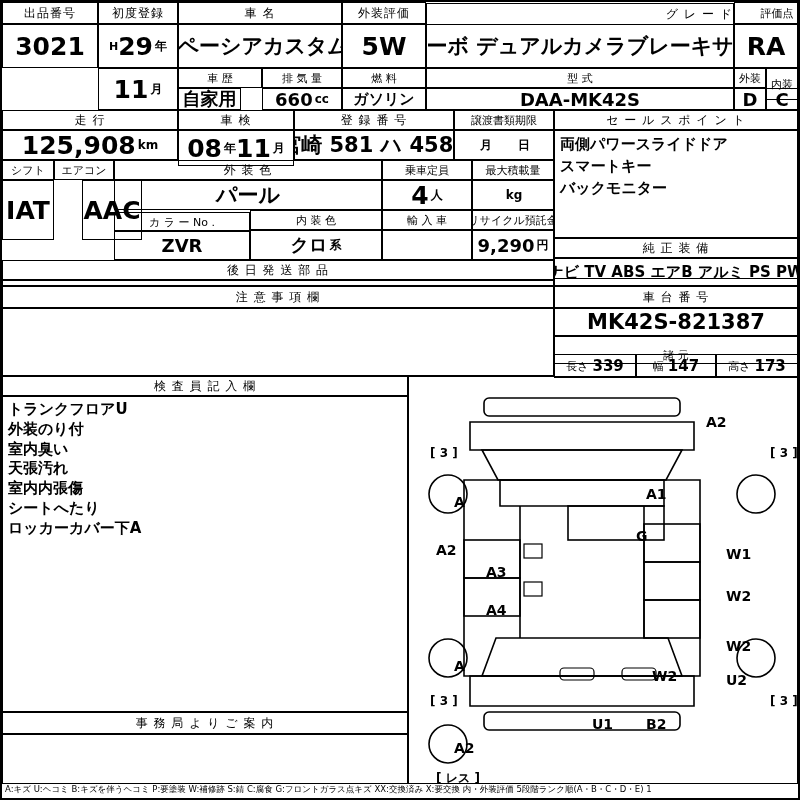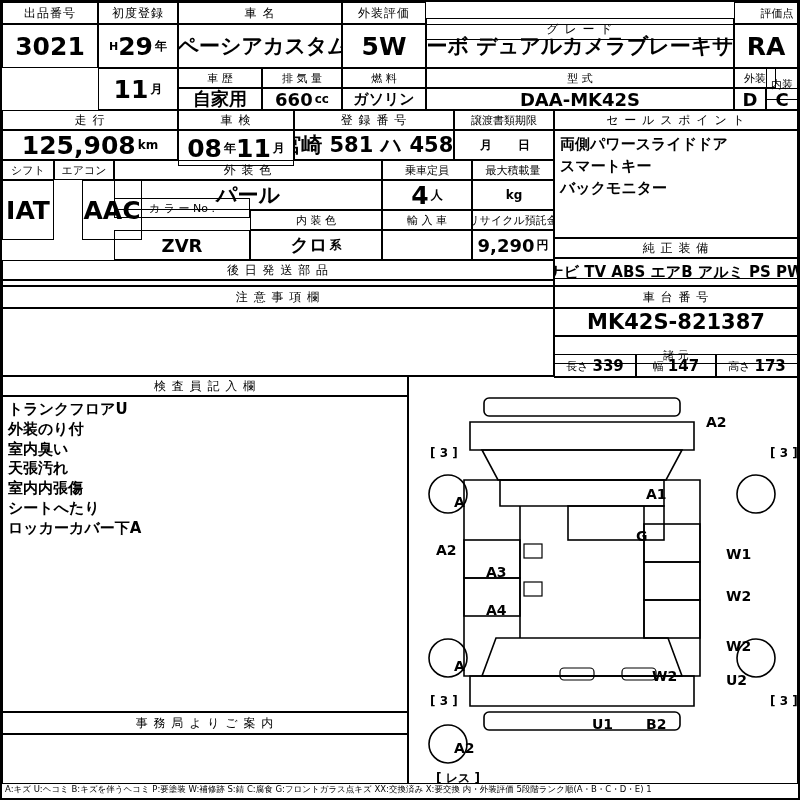--- a/index.html
+++ b/index.html
@@ -81,42 +81,42 @@
     <span class="val">スペーシアカスタムZ</span>
   </div>
 
   <div class="cell" style="left:340px;top:0;width:84px;height:22px;">
     <span class="lbl">外装評価</span>
   </div>
   <div class="cell" style="left:340px;top:22px;width:84px;height:44px;">
     <span class="val-lg">5W</span>
   </div>
 
-  <div class="cell" style="left:424px;top:16px;width:308px;height:22px;">
+  <div class="cell" style="left:424px;top:1px;width:308px;height:22px;justify-content:flex-end;">
     <span class="lbl">グ レ ー ド</span>
   </div>
   <div class="cell" style="left:424px;top:22px;width:308px;height:44px;">
     <span class="val">ターボ デュアルカメラブレーキサポ</span>
   </div>
 
   <div class="cell" style="left:732px;top:0;width:64px;height:22px;padding-left:22px;">
     <span class="lbl-sm">評価点</span>
   </div>
   <div class="cell" style="left:732px;top:22px;width:64px;height:44px;">
     <span class="val-lg">RA</span>
   </div>
 
   <div class="cell" style="left:176px;top:66px;width:84px;height:20px;">
     <span class="lbl-sm">車 歴</span>
   </div>
   <div class="cell" style="left:96px;top:66px;width:80px;height:42px;">
     <span class="val-lg">11</span>
     <span class="unit">月</span>
   </div>
-  <div class="cell" style="left:176px;top:86px;width:84px;height:22px;">
+  <div class="cell" style="left:176px;top:86px;width:63px;height:22px;">
     <span class="val-md">自家用</span>
   </div>
 
   <div class="cell" style="left:260px;top:66px;width:80px;height:20px;">
     <span class="lbl-sm">排 気 量</span>
   </div>
   <div class="cell" style="left:260px;top:86px;width:80px;height:22px;">
     <span class="val-md">660</span>
     <span class="unit">cc</span>
   </div>
@@ -128,21 +128,21 @@
     <span class="val-sm">ガソリン</span>
   </div>
 
   <div class="cell" style="left:424px;top:66px;width:308px;height:20px;">
     <span class="lbl-sm">型 式</span>
   </div>
   <div class="cell" style="left:424px;top:86px;width:308px;height:22px;">
     <span class="val-md">DAA-MK42S</span>
   </div>
 
-  <div class="cell" style="left:732px;top:66px;width:42px;height:20px;">
+  <div class="cell" style="left:732px;top:66px;width:32px;height:20px;">
     <span class="lbl-sm">外装</span>
   </div>
   <div class="cell" style="left:764px;top:66px;width:32px;height:32px;font-family:Liberation Mono, monospace;">
     <span class="lbl-sm">内装</span>
   </div>
   <div class="cell" style="left:732px;top:86px;width:32px;height:22px;">
     <span class="val-md">D</span>
   </div>
   <div class="cell" style="left:764px;top:86px;width:32px;height:22px;">
     <span class="val-md">C</span>
@@ -204,21 +204,21 @@
     <span class="val-lg">AAC</span>
   </div>
 
   <div class="cell" style="left:112px;top:158px;width:268px;height:20px;">
     <span class="lbl">外 装 色</span>
   </div>
   <div class="cell" style="left:112px;top:178px;width:268px;height:30px;">
     <span class="val">パール</span>
   </div>
 
-  <div class="cell" style="left:112px;top:196px;width:136px;height:20px;text-align:right;">
+  <div class="cell" style="left:112px;top:210px;width:136px;height:20px;text-align:right;">
     <span class="lbl-sm">カ ラ ー No .</span>
   </div>
   <div class="cell" style="left:248px;top:208px;width:132px;height:20px;">
     <span class="lbl-sm">内 装 色</span>
   </div>
   <div class="cell" style="left:112px;top:228px;width:136px;height:30px;">
     <span class="val-md">ZVR</span>
   </div>
   <div class="cell" style="left:248px;top:228px;width:132px;height:30px;">
     <span class="val-md">クロ</span>

